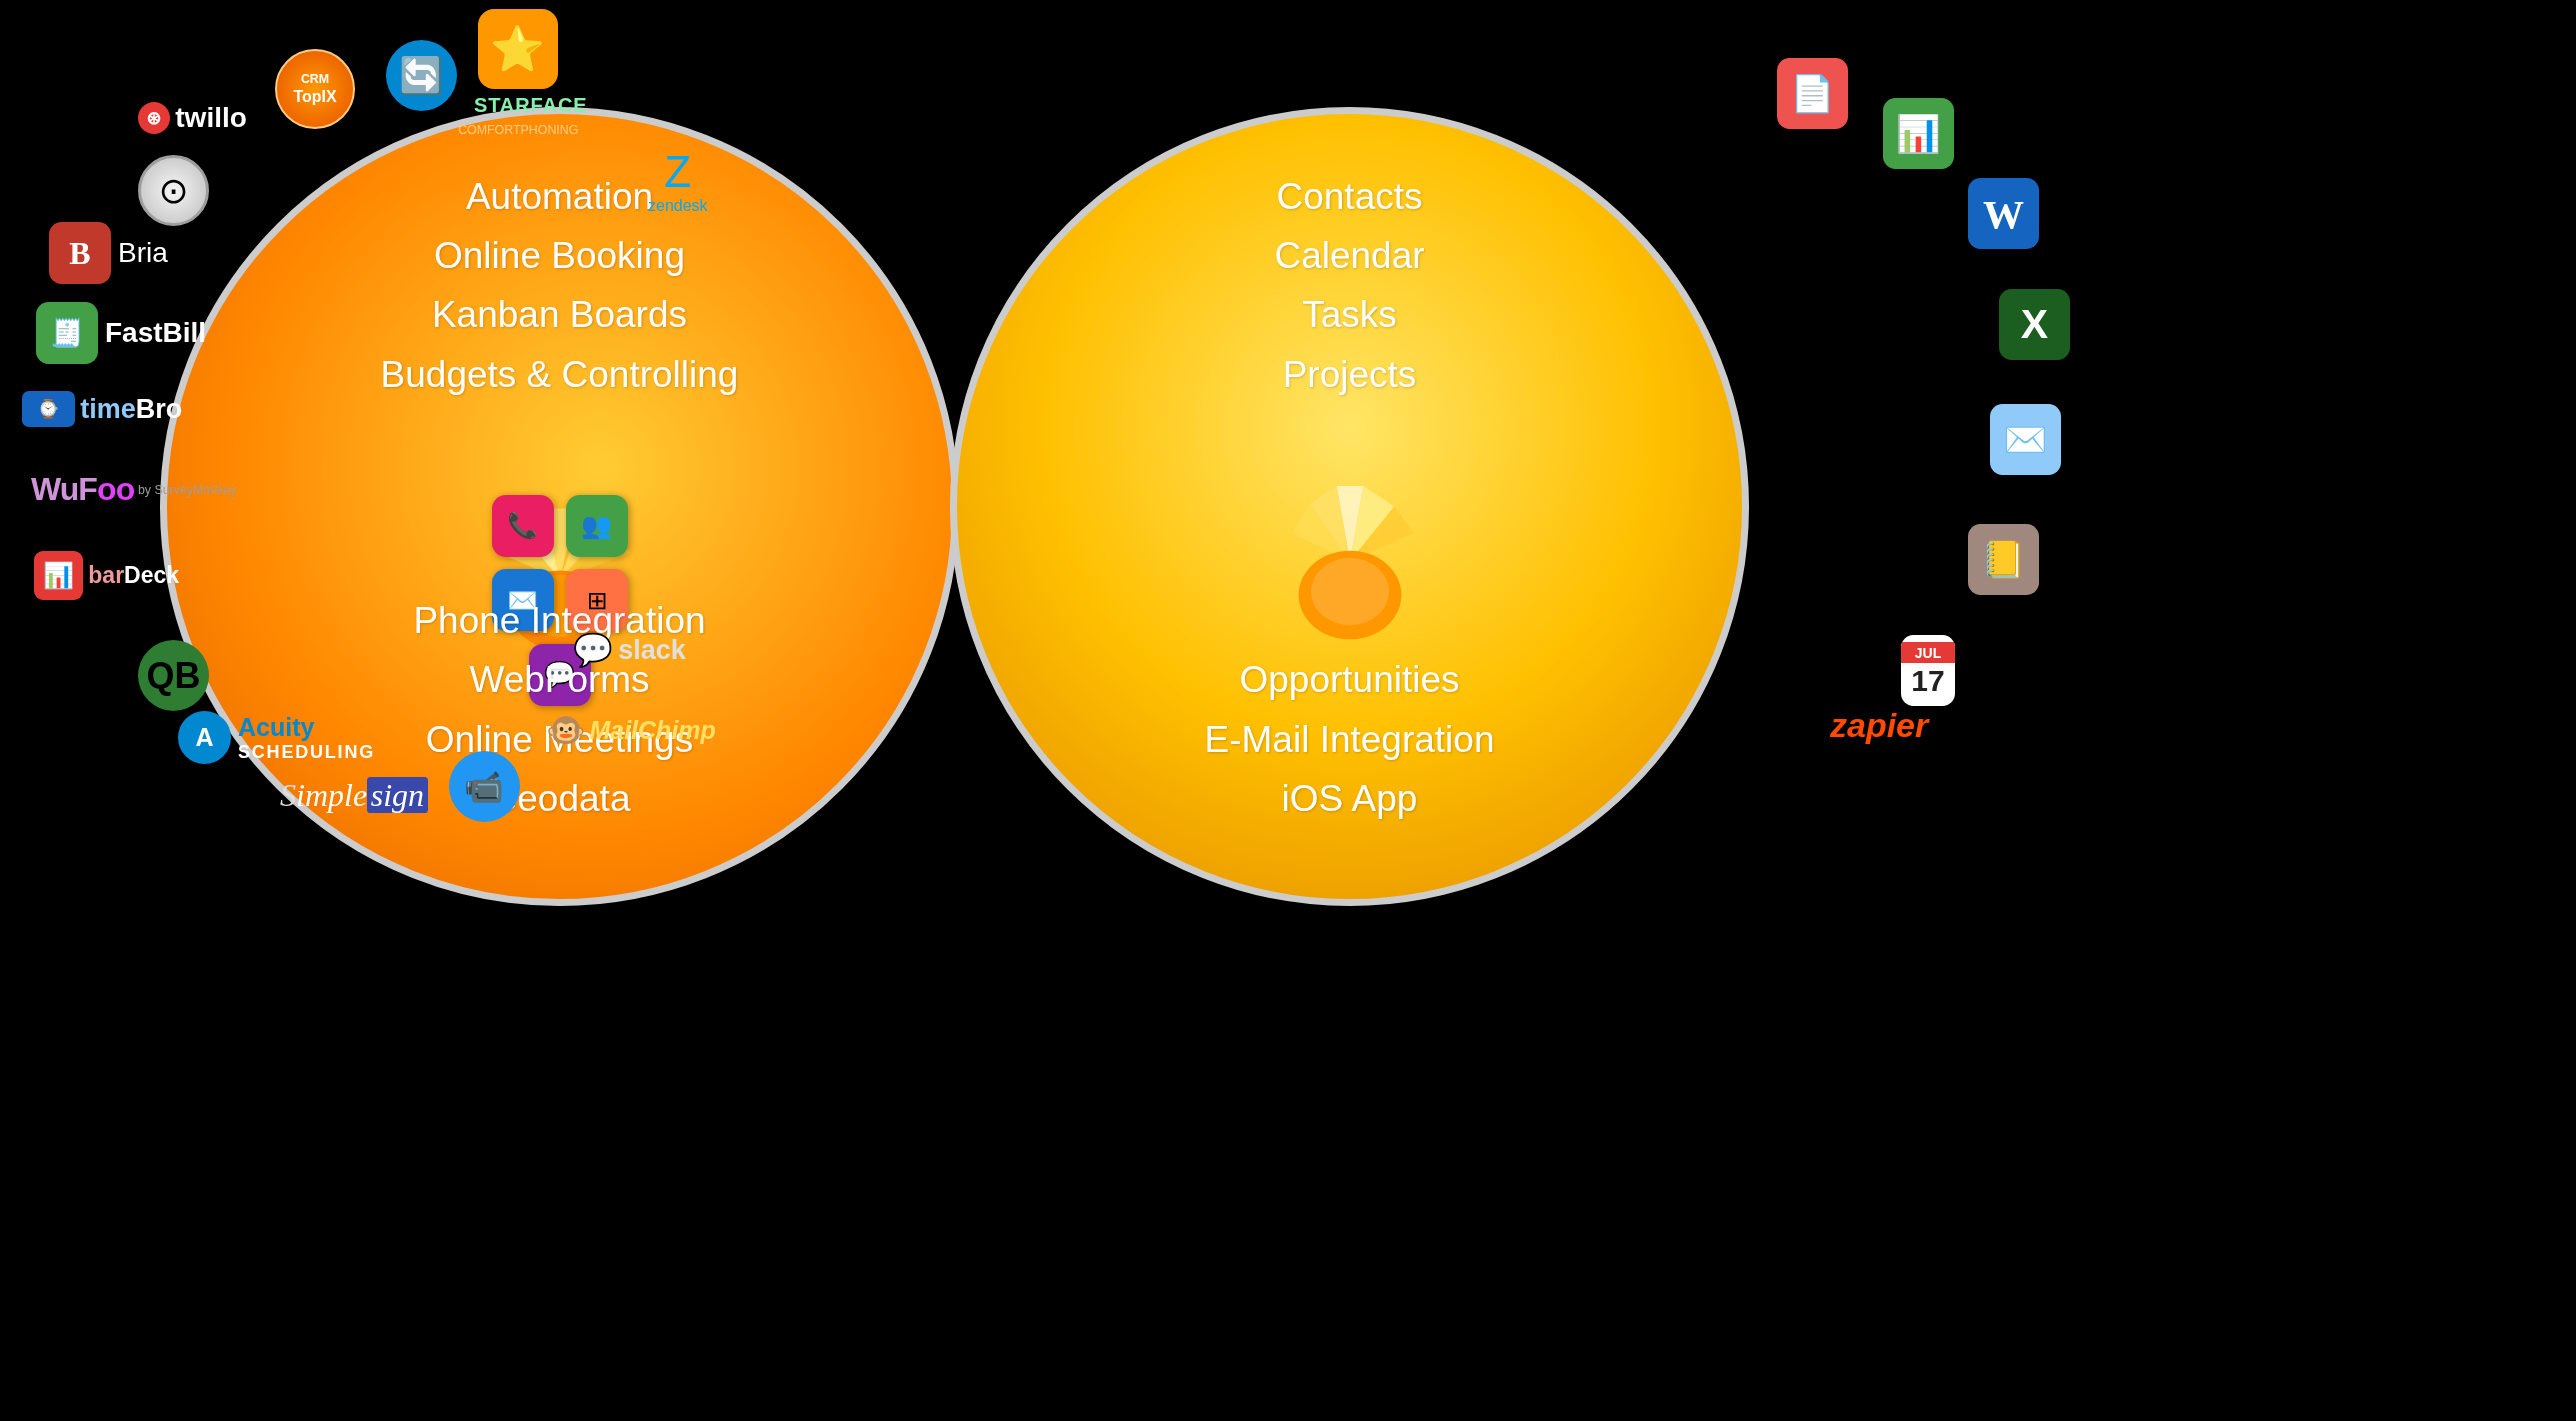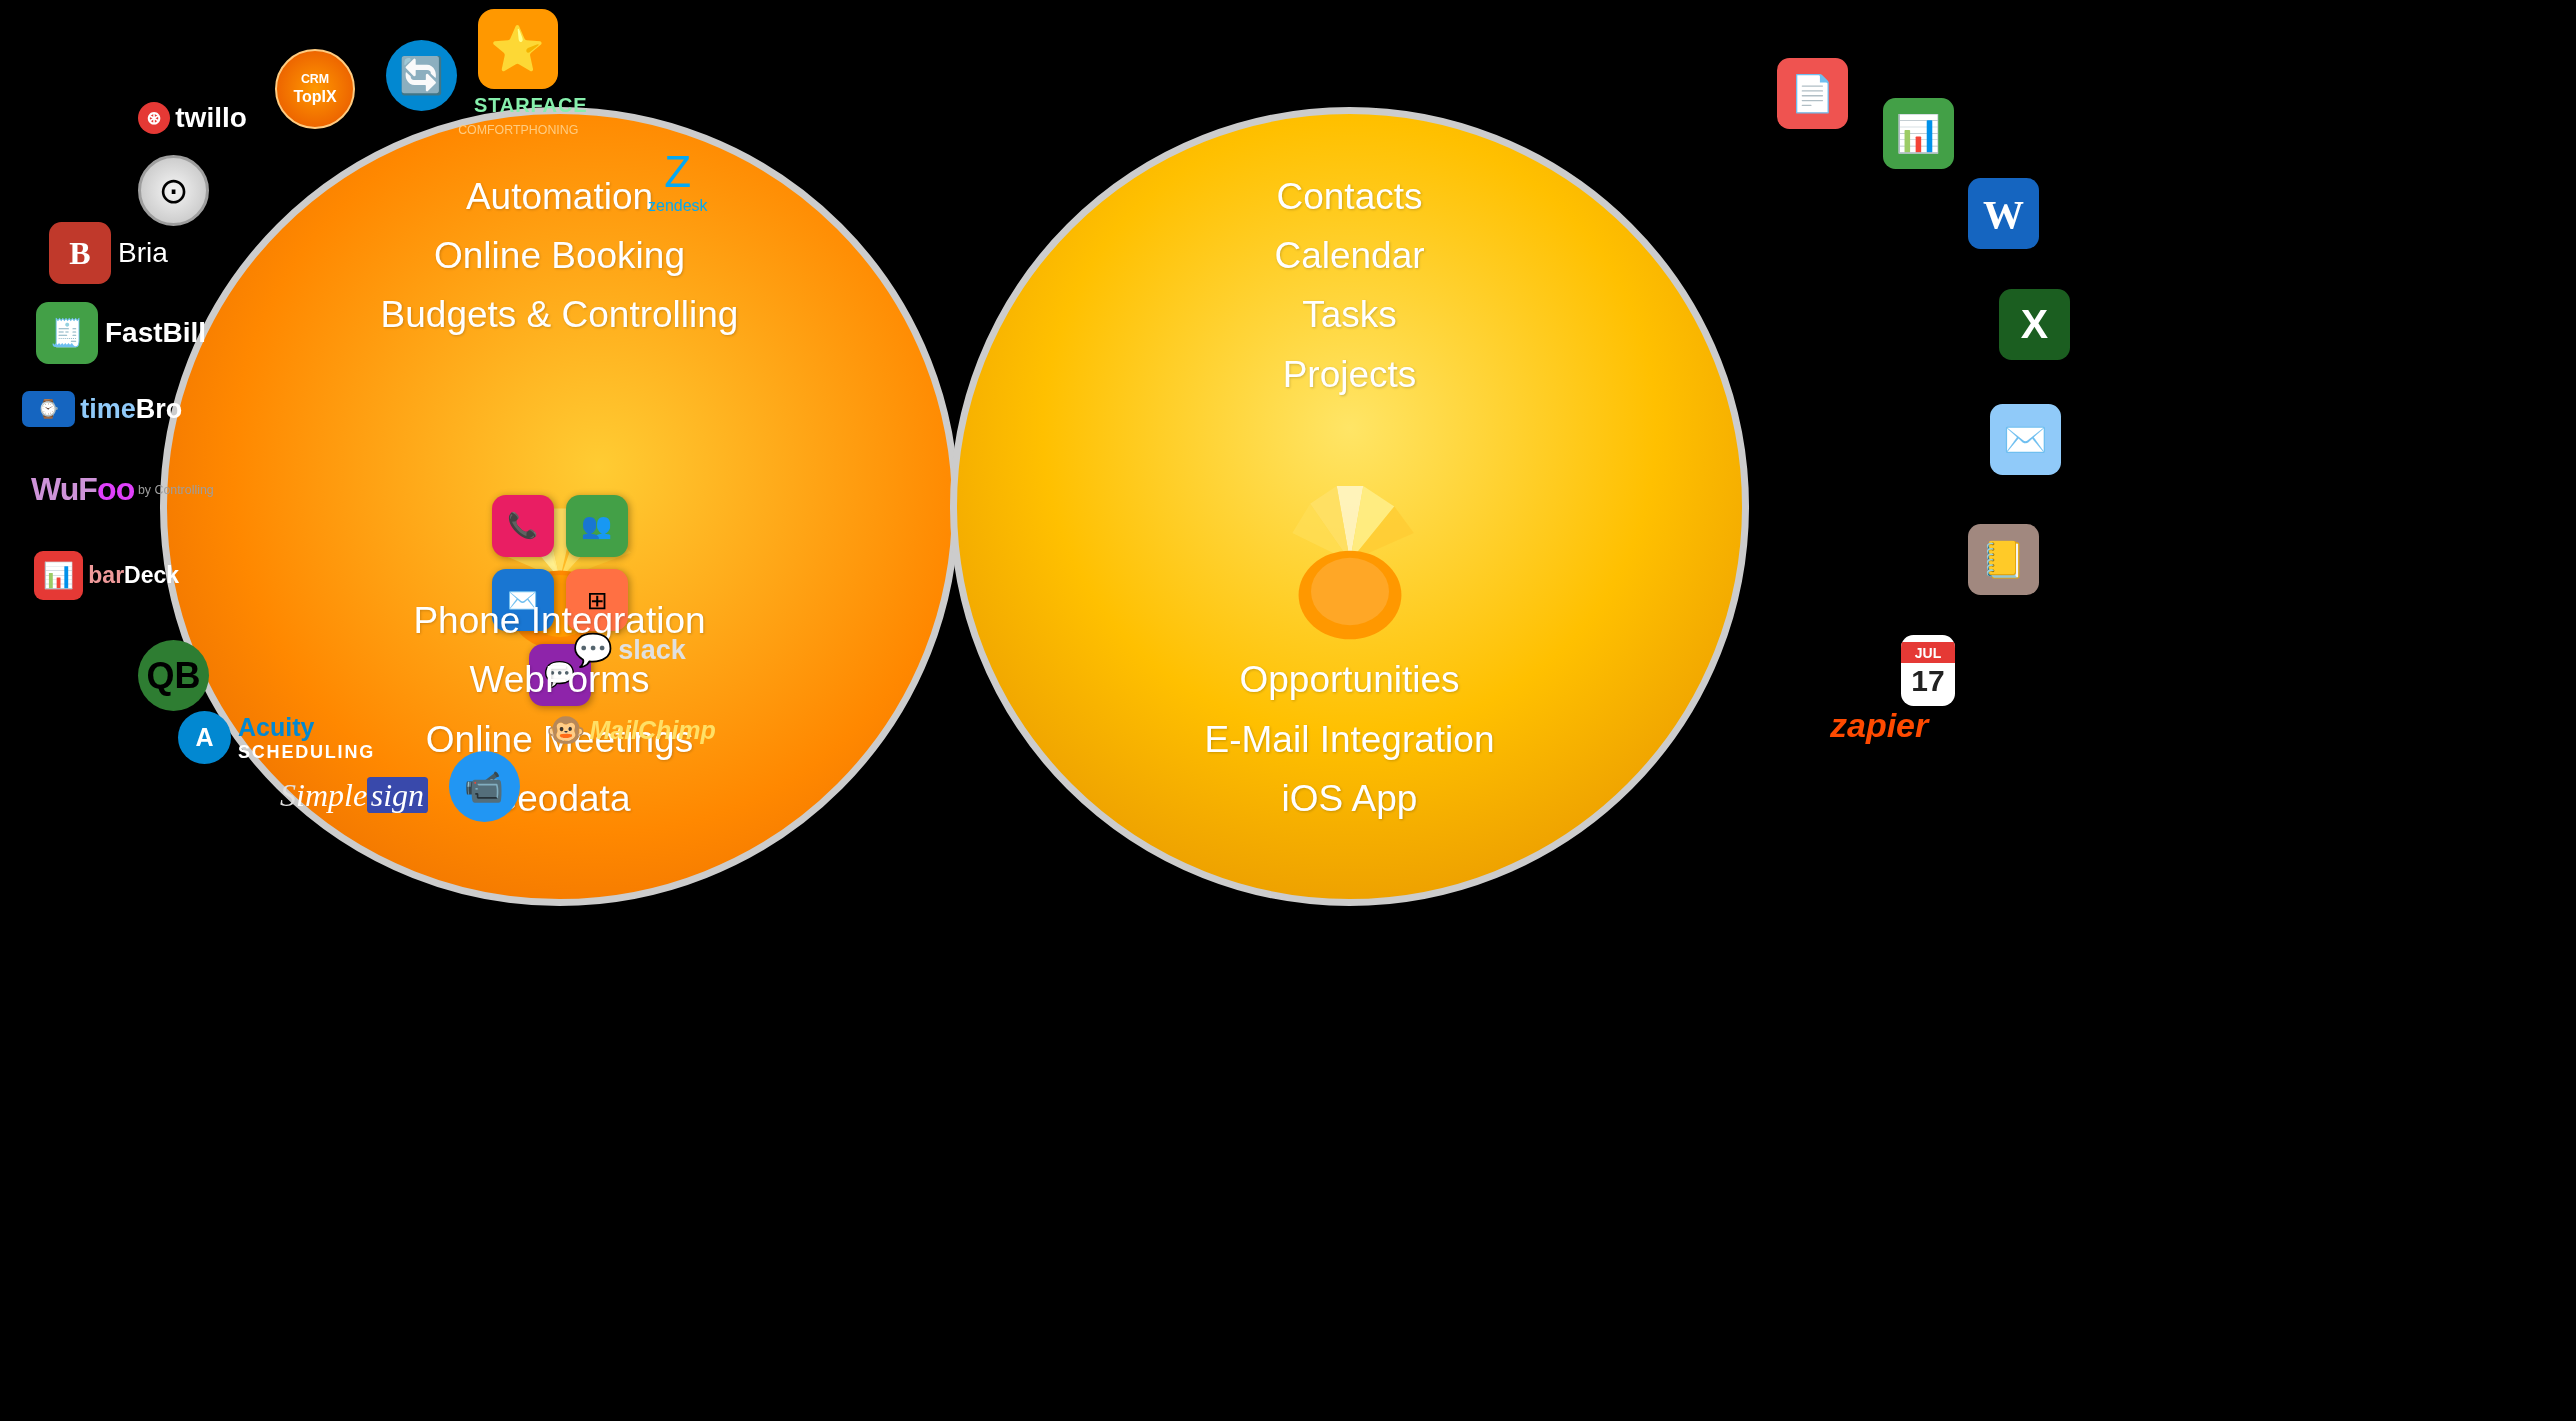--- a/index.html
+++ b/index.html
@@ -88,20 +88,21 @@
       box-shadow: 1.8px 1.8px 7px rgba(0,0,0,0.3);
     }
   </style>
 </head>
 <body>
 
 <div class="circle-left">
   <div class="circle-text">
     <div>Automation</div>
     <div>Online Booking</div>
+    <div>Kanban Boards</div>
     <div>Budgets &amp; Controlling</div>
   </div>
 
   <div style="position:absolute; bottom:231px; left:50%; transform:translateX(-50%); width:266px; height:195px; display:flex; align-items:center; justify-content:center;">
     <svg width="266" height="195" viewBox="0 0 300 220">
 
       <defs>
         <radialGradient id="sunGradL" cx="50%" cy="60%" r="50%">
           <stop offset="0%" stop-color="#fff9c4"></stop>
           <stop offset="40%" stop-color="#ffe066"></stop>
@@ -213,21 +214,21 @@
 <div class="app-icon" style="left:22px; top:391px;">
   <div style="display:flex; align-items:center; gap:5.3px;">
     <div style="width:53px; height:36px; background:#1565c0; border-radius:7px; display:flex; align-items:center; justify-content:center; font-size:18px;">⌚</div>
     <span style="color:#90caf9; font-size:27px; font-weight:bold;">time<span style="color:white;">Bro</span></span>
   </div>
 </div>
 
 <div class="app-icon" style="left:31px; top:471px;">
   <div style="display:flex; align-items:center;">
     <span style="color:#ce93d8; font-size:32px; font-weight:900; letter-spacing:-0.9px;">WuF<span style="color:#e040fb;">oo</span></span>
-    <span style="color:#9e9e9e; font-size:12.4px; margin-left:3.6px;">by Controlling</span>
+    <span style="color:#9e9e9e; font-size:12.4px; margin-left:3.6px;">by SurveyMonkey</span>
   </div>
 </div>
 
 <div class="app-icon" style="left:34px; top:551px;">
   <div style="display:flex; align-items:center; gap:5.3px;">
     <div style="width:49px; height:49px; background:#e53935; border-radius:9px; display:flex; align-items:center; justify-content:center; font-size:25px; color:white;">📊</div>
     <span style="color:#ef9a9a; font-size:23px; font-weight:bold;">bar<span style="color:white;">Deck</span></span>
   </div>
 </div>
 

